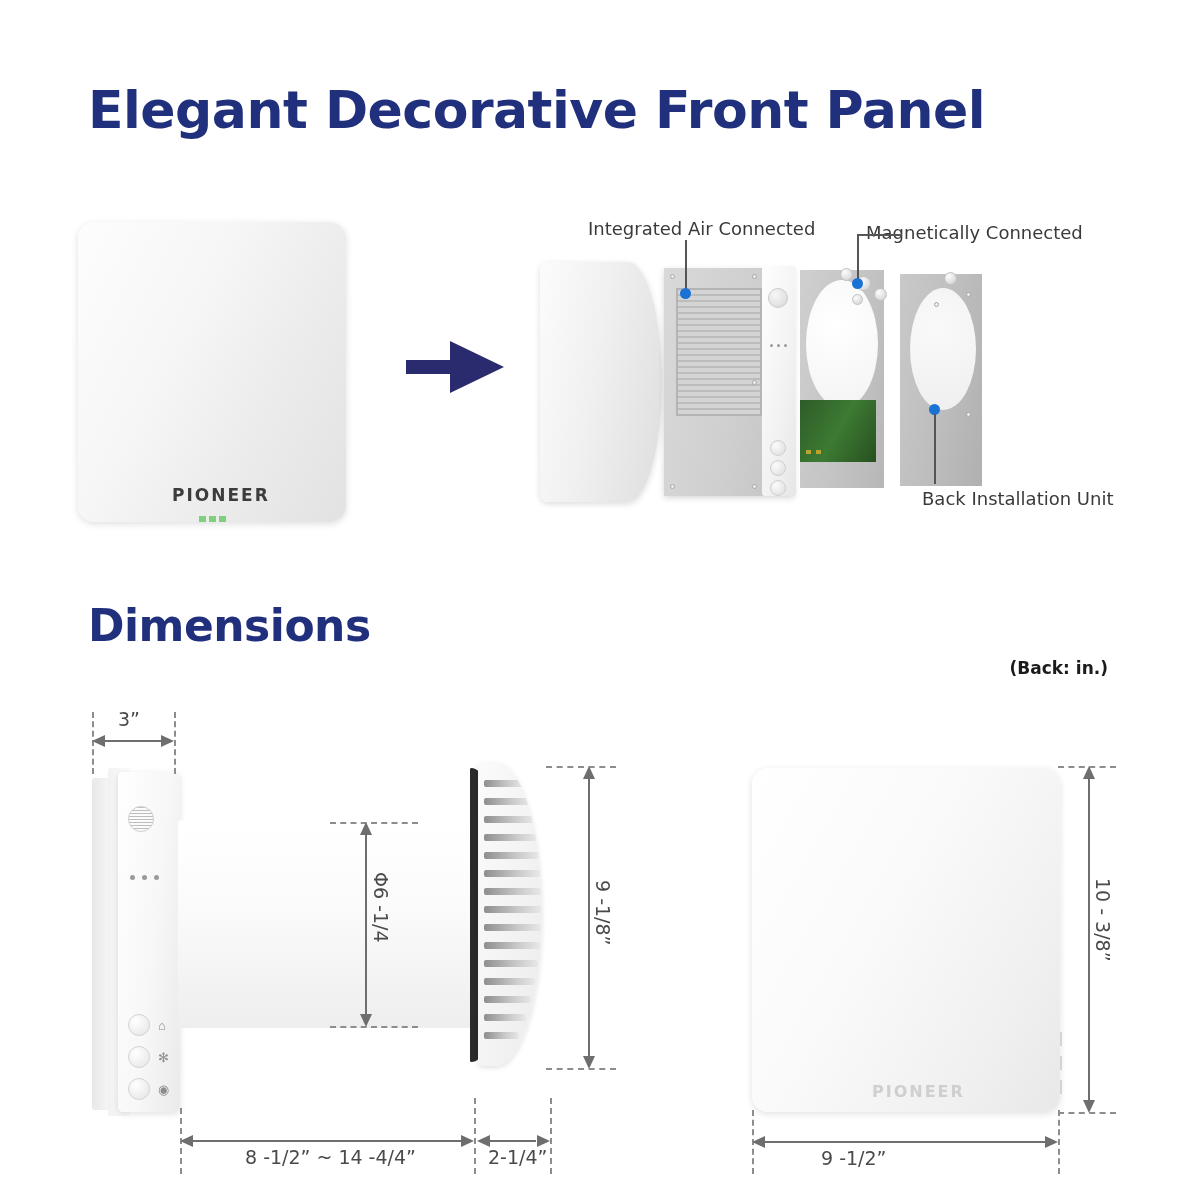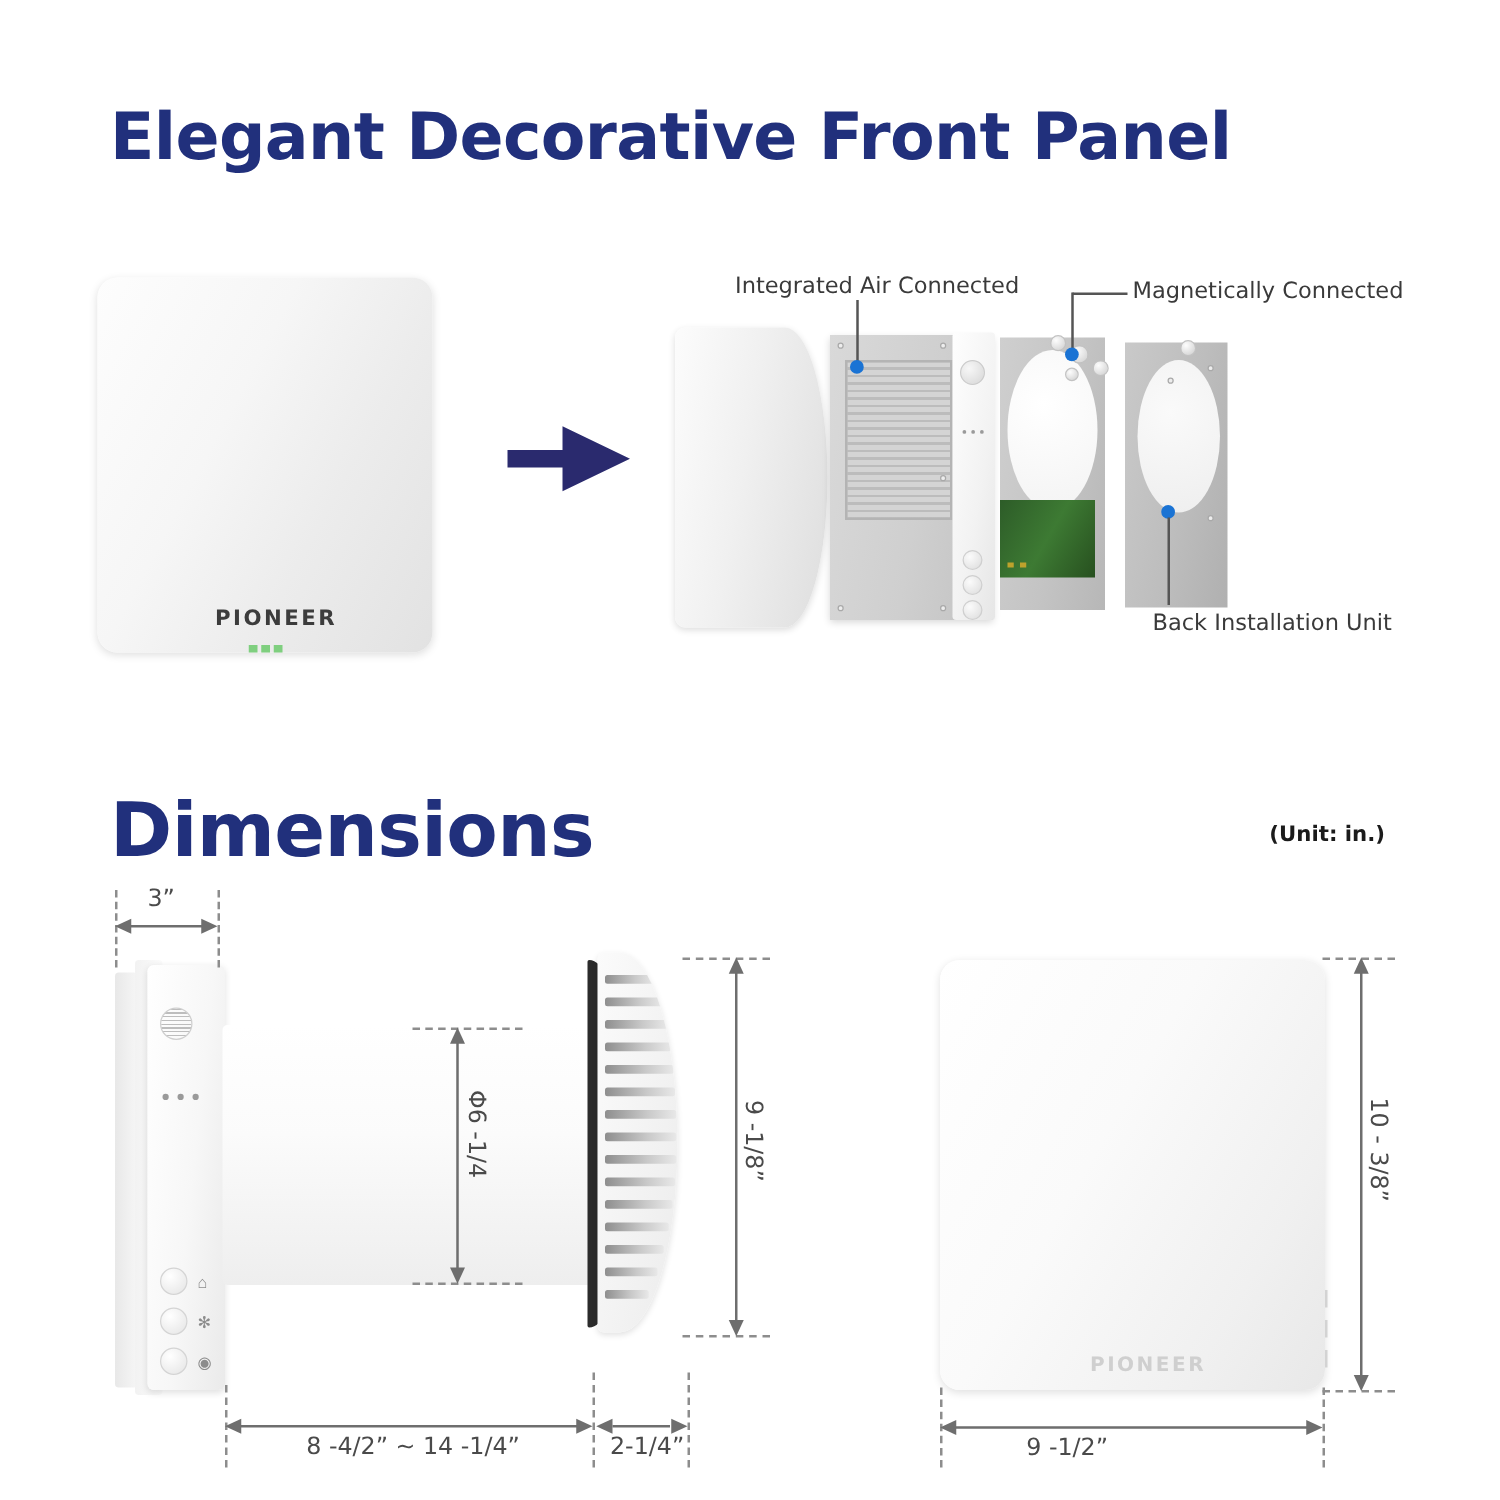--- a/index.html
+++ b/index.html
@@ -14,21 +14,21 @@
   
   .heading {
     position: absolute;
     color: #21307c;
     font-weight: bold;
     letter-spacing: -0.5px;
     white-space: nowrap;
     font-family: "DejaVu Sans", sans-serif;
   }
   #title-panel { left: 88px; top: 80px; font-size: 52px; }
-  #title-dims  { left: 88px; top: 630px; font-size: 60px; }
+  #title-dims  { left: 88px; top: 600px; font-size: 44px; }
   #unit-label {
     position: absolute; right: 92px; top: 658px;
     font-size: 17px; font-weight: bold; color: #1b1b1b;
     font-family: "DejaVu Sans", sans-serif; white-space: nowrap;
   }
 
   
   .callout {
     position: absolute;
     font-size: 18px; color: #3a3a3a;
@@ -281,31 +281,31 @@
   <div id="hole-2"></div>
   <div class="screwpin" style="left:944px;top:272px;width:13px;height:13px;"></div>
   <div class="screwhole" style="left:966px;top:292px;"></div>
   <div class="screwhole" style="left:966px;top:412px;"></div>
   <div class="screwhole" style="left:934px;top:302px;"></div>
 
   <div class="callout" style="left:588px; top:218px;">Integrated Air Connected</div>
   <div class="leader v" style="left:685px; top:240px; height:52px;"></div>
   <div class="bluedot" style="left:680px; top:288px;"></div>
 
-  <div class="callout" style="left:906px; top:222px;">Magnetically Connected</div>
+  <div class="callout" style="left:866px; top:222px;">Magnetically Connected</div>
   <div class="leader h" style="left:858px; top:234px; width:44px;"></div>
   <div class="leader v" style="left:857px; top:234px; height:48px;"></div>
   <div class="bluedot" style="left:852px; top:278px;"></div>
 
   <div class="callout" style="left:922px; top:488px;">Back Installation Unit</div>
   <div class="bluedot" style="left:929px; top:404px;"></div>
   <div class="leader v" style="left:934px; top:414px; height:70px;"></div>
 
   <div class="heading" id="title-dims">Dimensions</div>
-  <div id="unit-label">(Unit: in.)</div>
+  <div id="unit-label">(Back: in.)</div>
 
   <div id="sv-backplate"></div>
   <div id="sv-panel"></div>
   <div id="sv-front-unit"></div>
   <div id="sv-grille"></div>
   <div class="dots3" style="left:130px; top:875px; gap:7px;">
     <i style="width:5px;height:5px;"></i>
     <i style="width:5px;height:5px;"></i>
     <i style="width:5px;height:5px;"></i>
   </div>
@@ -356,21 +356,21 @@
   <div class="arw u" style="left:583px; top:766px;"></div>
   <div class="arw d" style="left:583px; top:1056px;"></div>
   <div class="dimtext rot-cw" style="left:614px; top:880px;">9 -1/8”</div>
 
   <div class="dashline v" style="left:180px; top:1108px; height:66px;"></div>
   <div class="dashline v" style="left:474px; top:1098px; height:76px;"></div>
   <div class="dashline v" style="left:550px; top:1098px; height:76px;"></div>
   <div class="dimline h" style="left:184px; top:1140px; width:286px;"></div>
   <div class="arw l" style="left:180px; top:1135px;"></div>
   <div class="arw r" style="left:461px; top:1135px;"></div>
-  <div class="dimtext" style="left:245px; top:1146px;">8 -4/2” ~ 14 -1/4”</div>
+  <div class="dimtext" style="left:245px; top:1146px;">8 -1/2” ~ 14 -4/4”</div>
 
   <div class="dimline h" style="left:490px; top:1140px; width:46px;"></div>
   <div class="arw l" style="left:477px; top:1135px;"></div>
   <div class="arw r" style="left:537px; top:1135px;"></div>
   <div class="dimtext" style="left:488px; top:1146px;">2-1/4”</div>
 
   <div id="fv-panel"></div>
   <div class="logo" id="fv-logo" style="left:872px; top:1082px; font-size:16px; color:#cfcfcf;">PIONEER</div>
   <div class="fv-tick" style="left:1060px; top:1032px;"></div>
   <div class="fv-tick" style="left:1060px; top:1056px;"></div>

